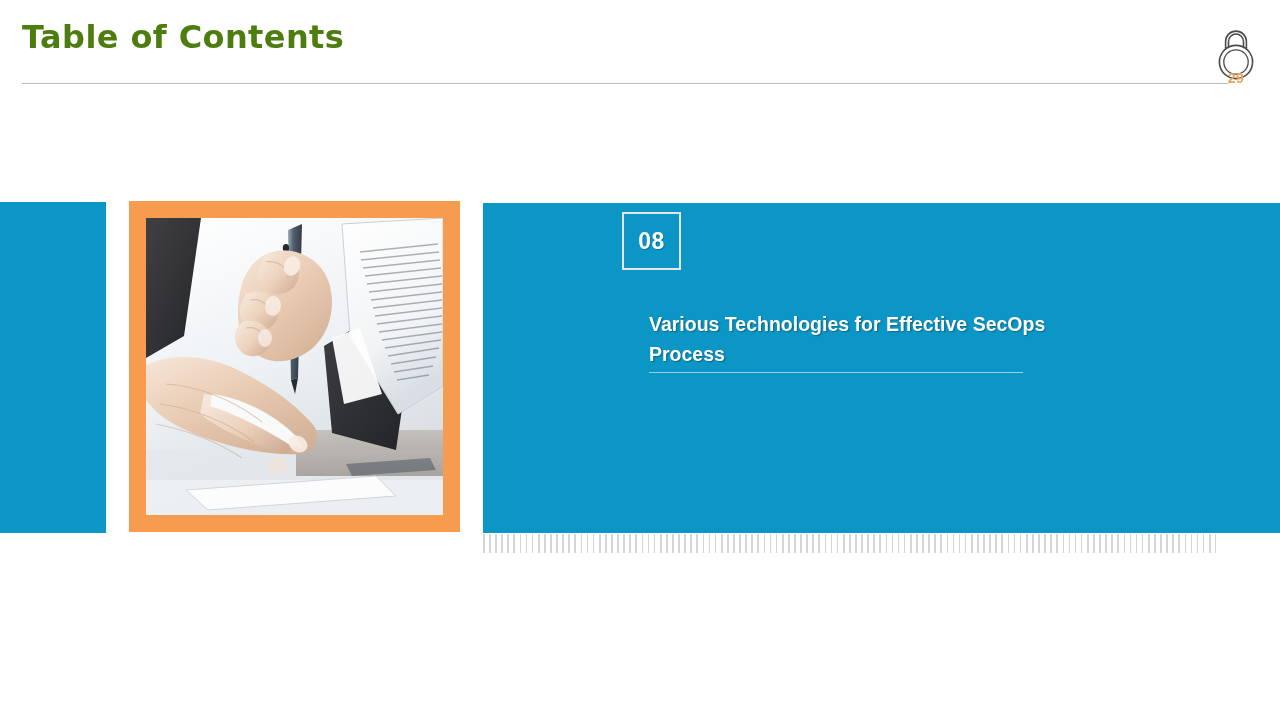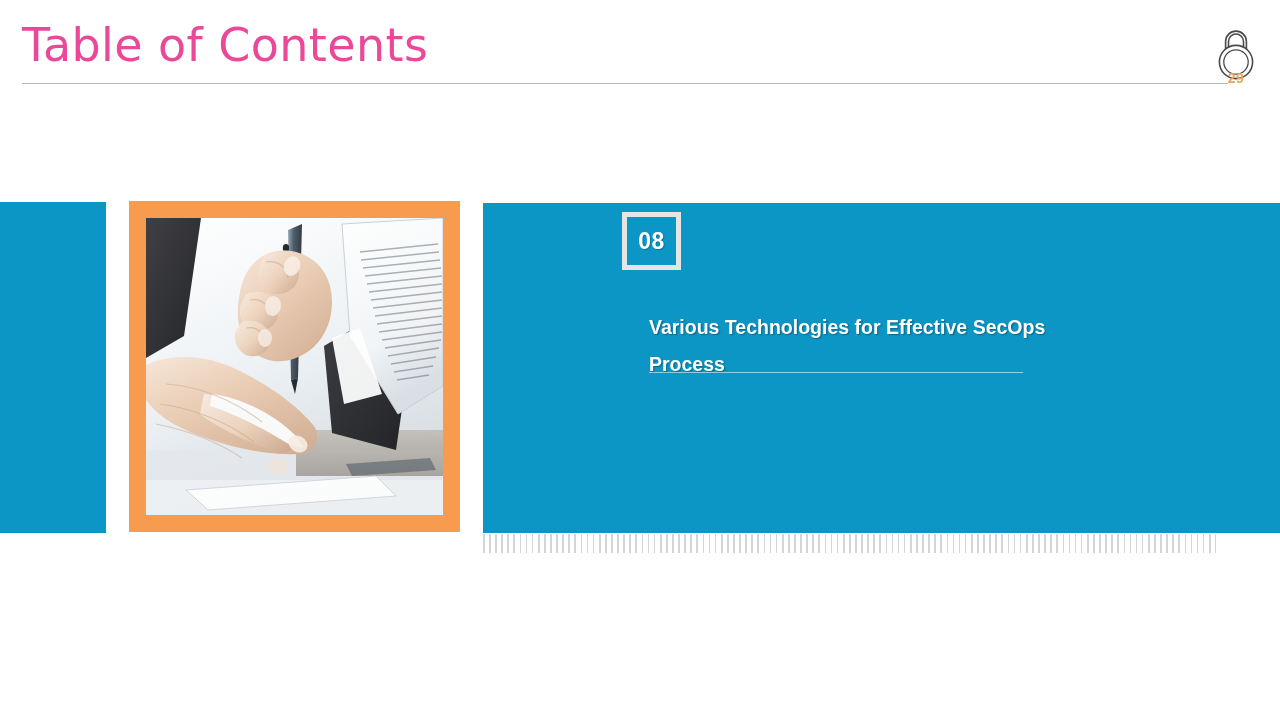--- a/index.html
+++ b/index.html
@@ -21,24 +21,24 @@
     position: absolute;
     left: 0; top: 0;
     width: 1280px;
     height: 95px;
   }
   .page-title {
     position: absolute;
     left: 22px;
     top: 18px;
     font-family: "DejaVu Sans", sans-serif;
-    font-size: 46px;
-    font-weight: 400;
+    font-size: 32px;
+    font-weight: 700;
     letter-spacing: 0.4px;
-    color: #ec4899;
+    color: #4d7c0f;
     white-space: nowrap;
   }
   .header-rule {
     position: absolute;
     left: 22px;
     top: 83px;
     width: 1206px;
     height: 1px;
     background: #b9b9b9;
   }
@@ -102,21 +102,21 @@
     width: 797px;
     height: 330px;
     background: #0c96c5;
   }
   .index-box {
     position: absolute;
     left: 139px;
     top: 9px;
     width: 59px;
     height: 58px;
-    border: 5px solid #e5e5e5;
+    border: 2px solid #e5e5e5;
     box-sizing: border-box;
   }
   .index-number {
     position: absolute;
     left: 0; top: 0;
     width: 100%;
     height: 100%;
     display: flex;
     align-items: center;
     justify-content: center;
@@ -128,21 +128,21 @@
     letter-spacing: 0.5px;
   }
   .item-title {
     position: absolute;
     left: 166px;
     top: 106px;
     width: 420px;
     font-family: "Liberation Sans", sans-serif;
     font-size: 19.5px;
     font-weight: bold;
-    line-height: 37px;
+    line-height: 30px;
     color: #ffffff;
     text-shadow: 1.2px 1.2px 1.4px rgba(0,0,0,0.30);
   }
   .title-rule {
     position: absolute;
     left: 166px;
     top: 169px;
     width: 374px;
     height: 1px;
     background: rgba(255,255,255,0.55);

